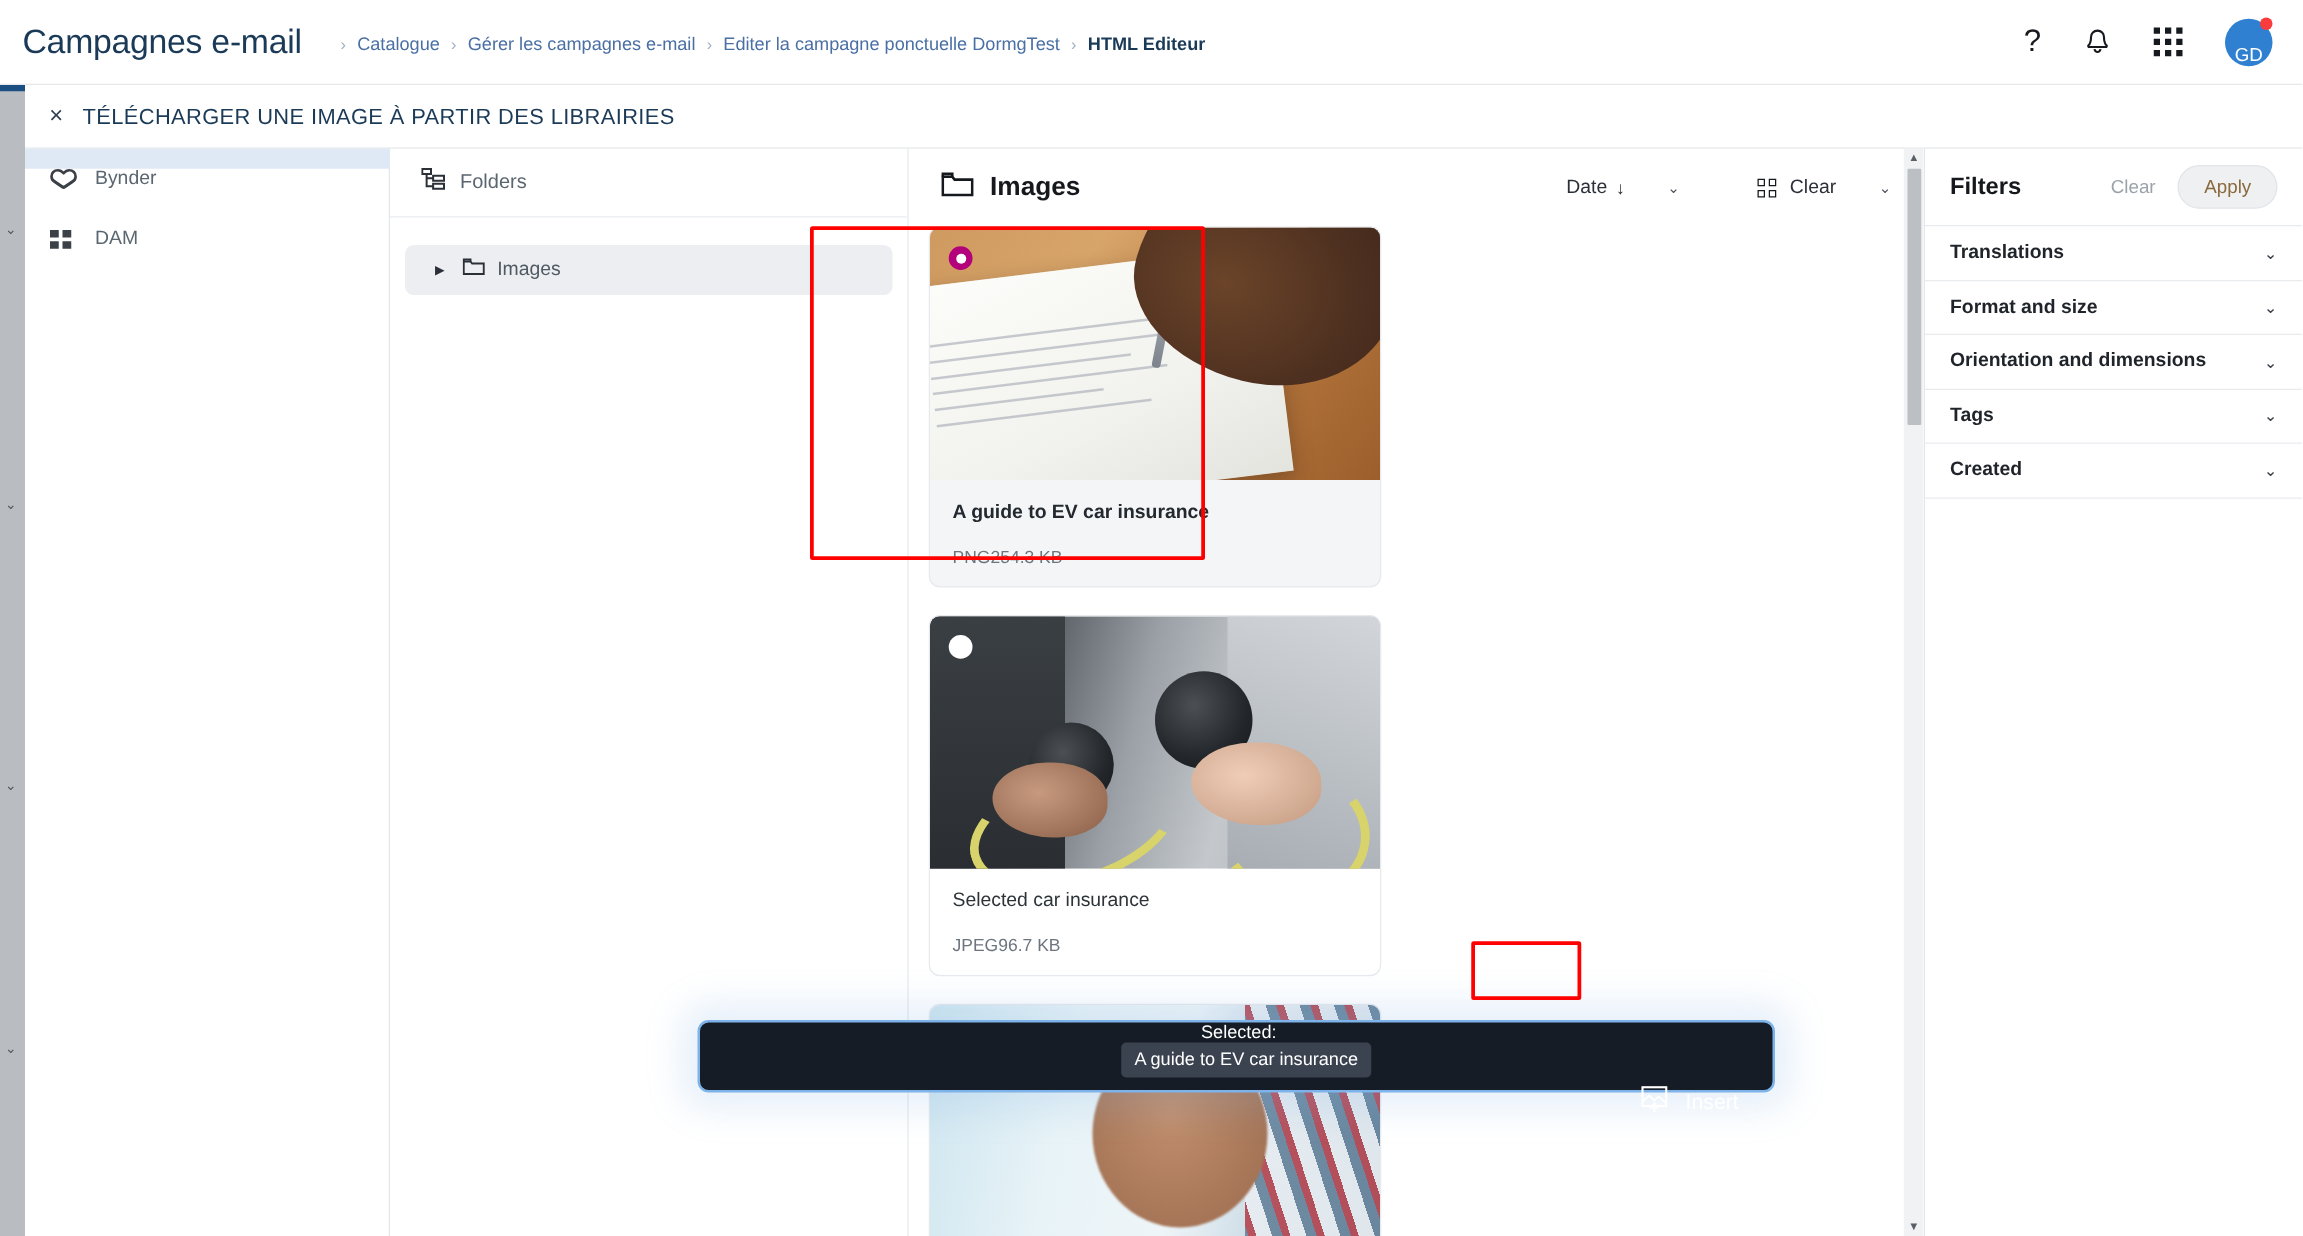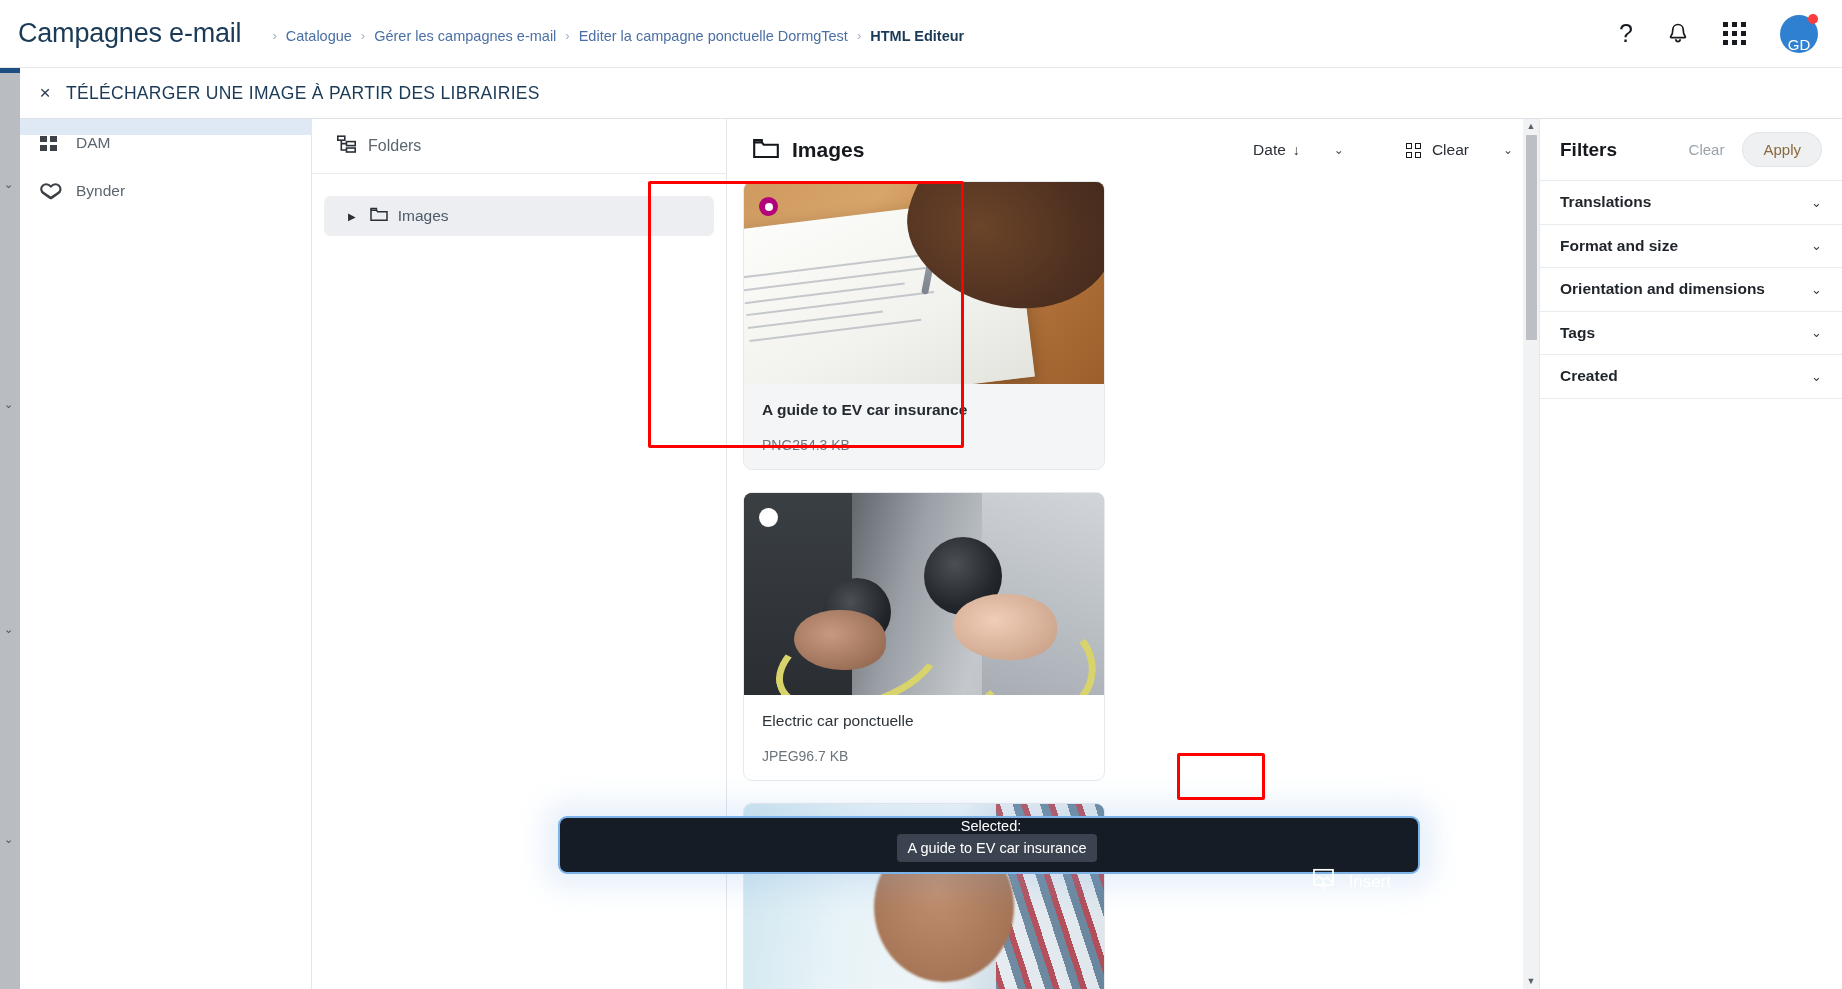--- a/index.html
+++ b/index.html
@@ -389,38 +389,38 @@
       <div class="modal-title">TÉLÉCHARGER UNE IMAGE À PARTIR DES LIBRAIRIES</div>
     </div>
 
     <div class="modal-body">
 
       <div class="sources">
         <div class="hl"></div>
 
         <div class="src-item">
           <span class="src-icon">
+            <svg width="22" height="19" viewBox="0 0 22 19">
+              <path d="M6.3 2.2C3.3 2.2 1.2 4.4 1.2 7.1c0 2 1.2 3.6 3.1 4.9l5.6 3.8c.6.4 1.3.4 1.9 0l5.6-3.8c1.9-1.3 3.1-2.9 3.1-4.9 0-2.7-2.1-4.9-5.1-4.9-1.7 0-3.2.8-4.5 2.4C9.5 3 8 2.2 6.3 2.2z" fill="none" stroke="#3c4147" stroke-width="2.1" stroke-linejoin="round"></path>
+              <path d="M1.6 9.6l8.3 5.6c.6.4 1.3.4 1.9 0l8.3-5.6" fill="none" stroke="#3c4147" stroke-width="2.1"></path>
+            </svg>
+          </span>
+          <span class="src-label">Bynder</span>
+        </div>
+
+        <div class="src-item">
+          <span class="src-icon">
             <span class="dam-grid">
                 <i></i>
                 <i></i>
                 <i></i>
                 <i></i>
               </span>
           </span>
           <span class="src-label">DAM</span>
-        </div>
-
-        <div class="src-item">
-          <span class="src-icon">
-            <svg width="22" height="19" viewBox="0 0 22 19">
-              <path d="M6.3 2.2C3.3 2.2 1.2 4.4 1.2 7.1c0 2 1.2 3.6 3.1 4.9l5.6 3.8c.6.4 1.3.4 1.9 0l5.6-3.8c1.9-1.3 3.1-2.9 3.1-4.9 0-2.7-2.1-4.9-5.1-4.9-1.7 0-3.2.8-4.5 2.4C9.5 3 8 2.2 6.3 2.2z" fill="none" stroke="#3c4147" stroke-width="2.1" stroke-linejoin="round"></path>
-              <path d="M1.6 9.6l8.3 5.6c.6.4 1.3.4 1.9 0l8.3-5.6" fill="none" stroke="#3c4147" stroke-width="2.1"></path>
-            </svg>
-          </span>
-          <span class="src-label">Bynder</span>
         </div>
       </div>
 
       <div class="folders">
         <div class="folders-head">
           <span>
             <svg width="19" height="19" viewBox="0 0 19 19">
               <rect x="0.8" y="1.2" width="7" height="4" fill="none" stroke="#2b3038" stroke-width="1.6"></rect>
               <rect x="9.5" y="6.6" width="8.7" height="4" fill="none" stroke="#2b3038" stroke-width="1.6"></rect>
               <rect x="9.5" y="13" width="8.7" height="4" fill="none" stroke="#2b3038" stroke-width="1.6"></rect>
@@ -512,21 +512,21 @@
                 <div class="coat-r"></div>
                 <div class="cable"></div>
                 <div class="cable2"></div>
                 <div class="plug-a"></div>
                 <div class="plug-b"></div>
                 <div class="hand-a"></div>
                 <div class="hand-b"></div>
               </div>
             </div>
             <div class="card-meta">
-              <div class="card-name">Electric car ponctuelle</div>
+              <div class="card-name">Selected car insurance</div>
               <div class="card-sub">
                 <span>JPEG</span>
                 <span>96.7 KB</span>
               </div>
             </div>
           </div>
 
           <div class="card">
             <div class="card-img">
               <div class="photo-blue">

